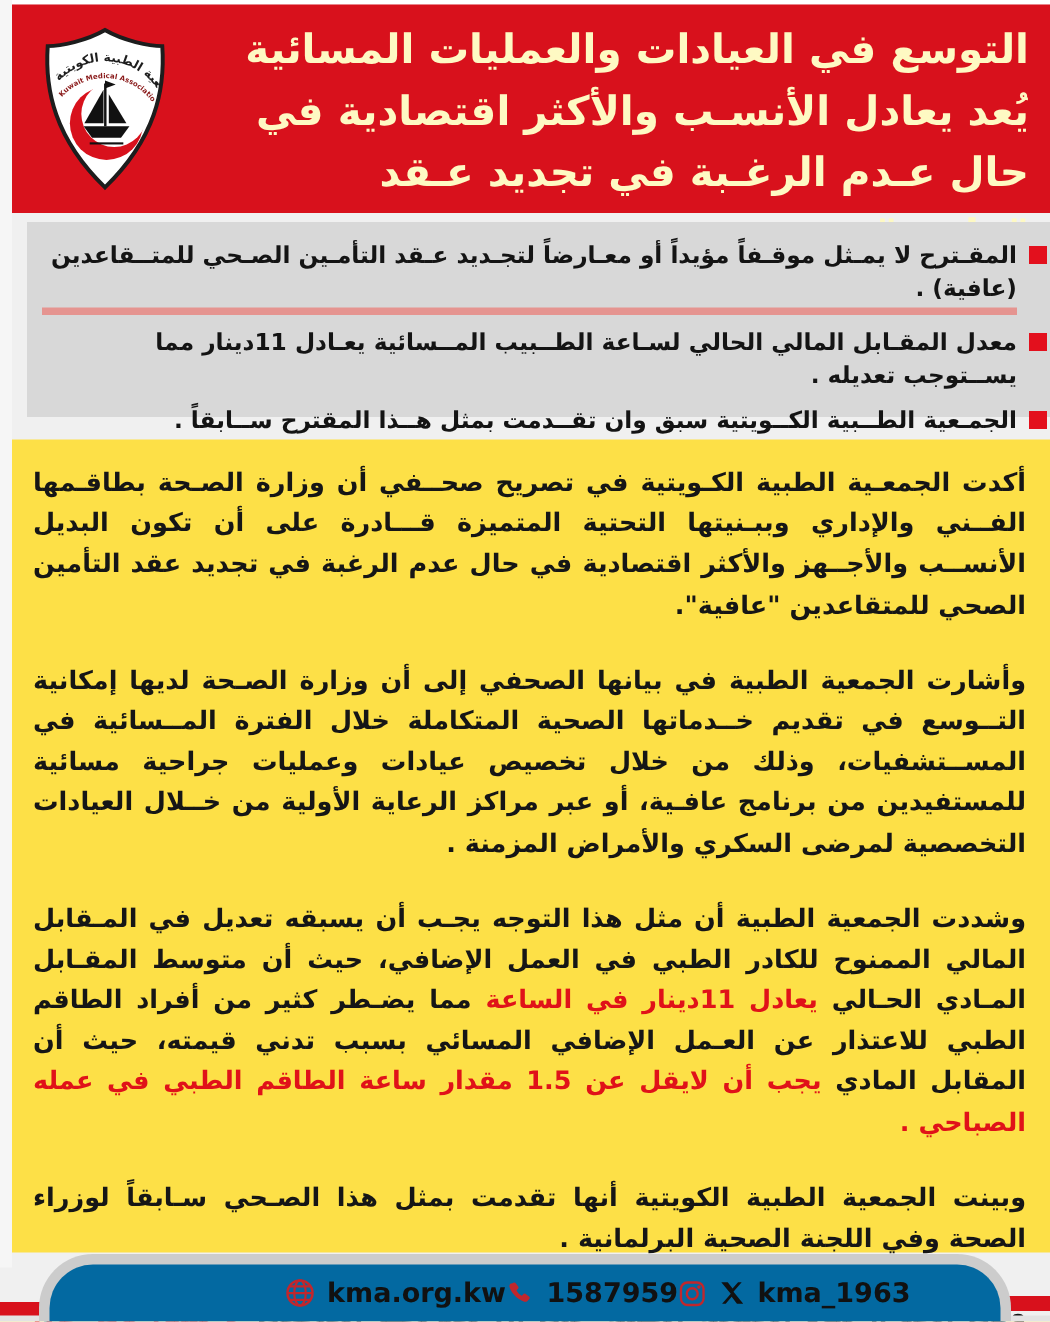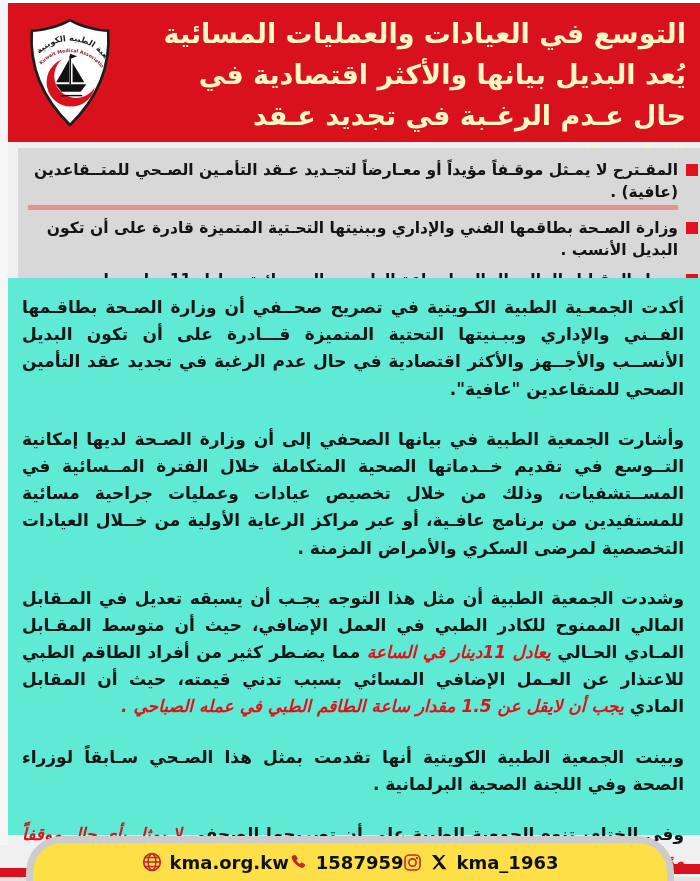--- a/index.html
+++ b/index.html
@@ -15,30 +15,30 @@
   .title{flex:1;direction:rtl;color:#fef9c3;font-weight:bold;font-size:27px;line-height:1.52;text-align:right;padding:10px 14px 0 6px;letter-spacing:0;}
 
   
   .bullets{position:absolute;top:148px;left:18px;width:692px;height:130px;background:#d8d8d8;direction:rtl;padding:11px 12px 0 10px;box-sizing:border-box;}
   .b-row{display:flex;align-items:flex-start;margin-bottom:7px;color:#141414;font-weight:bold;font-size:15.5px;line-height:1.45;}
   .sq{flex:0 0 12px;width:12px;height:12px;background:#e3101d;margin-left:8px;margin-top:5px;}
   .b-text{display:inline;}
   .b-text.u{border-bottom:5px solid #e59490;padding-bottom:1px;}
 
   
-  .bodytxt{position:absolute;top:278px;left:8px;width:692px;bottom:46px;background:#5eead4;direction:rtl;padding:16px 16px 0 14px;box-sizing:border-box;}
+  .bodytxt{position:absolute;top:293px;left:8px;width:692px;bottom:46px;background:#fde047;direction:rtl;padding:16px 16px 0 14px;box-sizing:border-box;}
   .bodytxt p{margin:0 0 23px 0;font-size:17px;font-weight:bold;color:#161616;line-height:1.6;text-align:justify;text-align-last:right;}
-  .red{color:#e01219;font-style:italic;}
+  .red{color:#e01219;}
 
   
   .footer{position:absolute;left:0;right:0;bottom:0;height:50px;}
   .f-red-l{position:absolute;left:0;bottom:3px;width:48px;height:10px;background:#d8111c;}
   .f-red-r{position:absolute;right:0;bottom:7px;width:48px;height:10px;background:#d8111c;}
   .f-bottom-strip{position:absolute;left:0;right:0;bottom:0;height:4px;background:#e3e3e3;}
-  .f-card{position:absolute;left:26px;right:26px;bottom:0;height:38px;background:#fde047;border:7px solid #cccccc;border-bottom:none;border-radius:36px 36px 0 0;display:flex;align-items:center;justify-content:center;padding:0 60px;direction:ltr;}
+  .f-card{position:absolute;left:26px;right:26px;bottom:0;height:38px;background:#0369a1;border:7px solid #cccccc;border-bottom:none;border-radius:36px 36px 0 0;display:flex;align-items:center;justify-content:flex-end;padding:0 60px;direction:ltr;}
   .f-item{display:flex;align-items:center;gap:8px;font-weight:bold;font-size:18px;color:#111111;}
   .f-item svg{display:block;}
 </style>
 </head>
 <body>
 
 <div class="page">
   <div class="top-strip"></div>
   <div class="left-strip"></div>
 
@@ -63,33 +63,29 @@
           <path d="M49 42 L36.5 64 L49 64 Z"></path>
           <path d="M52.5 45 L64 64 L52.5 64 Z"></path>
           <path d="M50 36 l7 2.6 -7 2.6 Z"></path>
           <path d="M36 66 h30 l-5.5 7.5 h-19 Z"></path>
           <rect x="40" y="76.5" width="22" height="1.4"></rect>
         </g>
       </svg>
     </div>
     <div class="title">
       <div>التوسع في العيادات والعمليات المسائية</div>
-      <div>يُعد البديل بيانها والأكثر اقتصادية في</div>
+      <div>يُعد يعادل الأنسـب والأكثر اقتصادية في</div>
       <div>حال عـدم الرغـبة في تجديد عـقد "عافية".</div>
     </div>
   </div>
 
   <div class="bullets">
     <div class="b-row">
       <span class="sq"></span>
       <span class="b-text u">المقـترح لا يمـثل موقـفاً مؤيداً أو معـارضاً لتجـديد عـقد التأمـين الصـحي للمتــقاعدين (عافية) .</span>
-    </div>
-    <div class="b-row">
-      <span class="sq"></span>
-      <span class="b-text">وزارة الصـحة بطاقمها الفني والإداري وببنيتها التحـتية المتميزة قادرة على أن تكون البديل الأنسب .</span>
     </div>
     <div class="b-row">
       <span class="sq"></span>
       <span class="b-text">معدل المقـابل المالي الحالي لسـاعة الطــبيب المــسائية يعـادل 11دينار مما يســتوجب تعديله .</span>
     </div>
     <div class="b-row">
       <span class="sq"></span>
       <span class="b-text">الجمـعية الطــبية الكــويتية سبق وان تقــدمت بمثل هــذا المقترح ســابقاً .</span>
     </div>
   </div>

